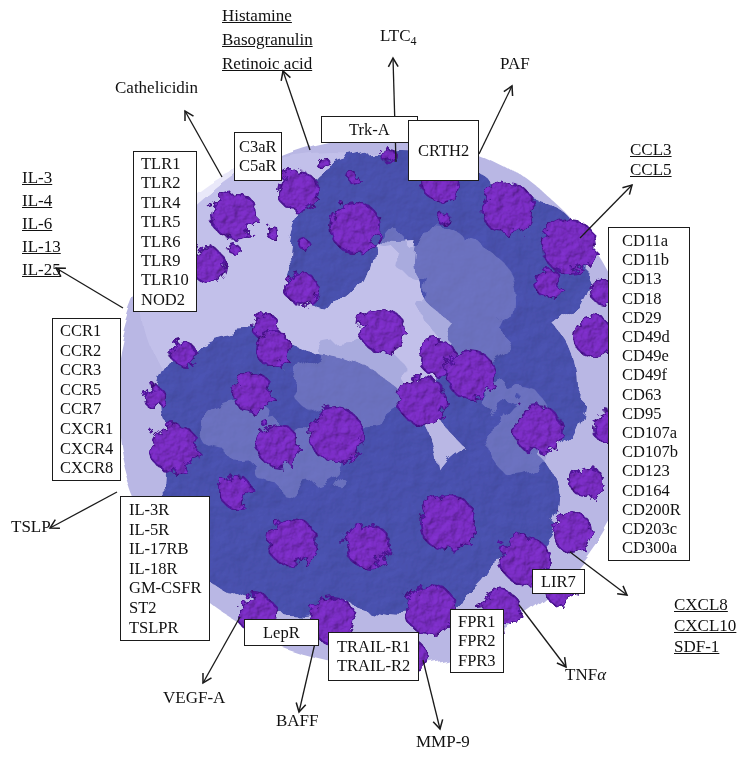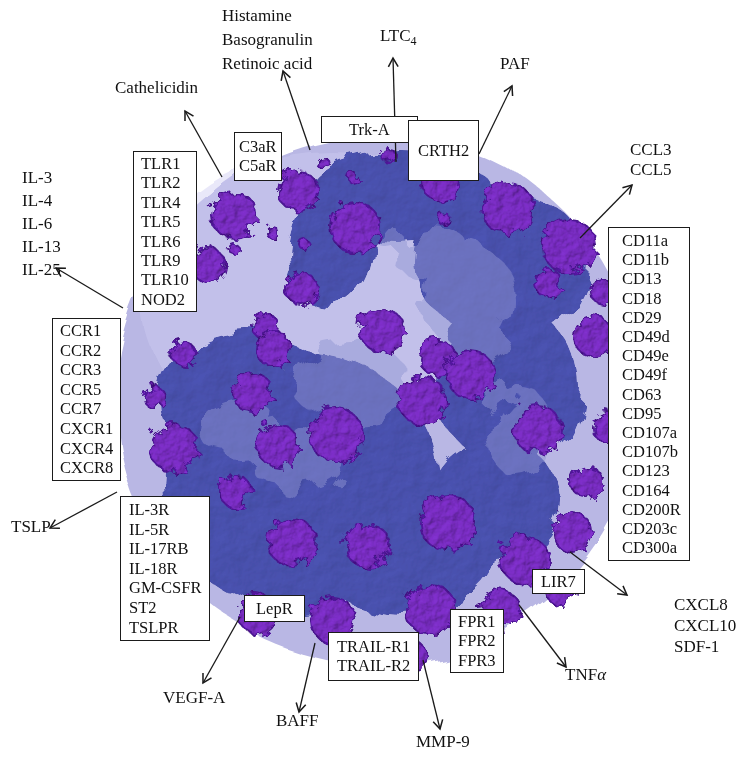--- a/index.html
+++ b/index.html
@@ -1,20 +1,20 @@
 <!DOCTYPE html>
 <html><head>
 <meta charset="utf-8">
 <style>
   html,body{margin:0;padding:0;background:#ffffff;}
   #fig{position:relative;width:745px;height:779px;background:#ffffff;overflow:hidden;
        font-family:"Liberation Serif","DejaVu Serif",serif;color:#111;}
   #cell-svg{position:absolute;left:0;top:0;}
   .lbl{position:absolute;font-size:17px;line-height:20px;white-space:nowrap;}
-  .lbl .line{white-space:nowrap;}
+  .lbl .line{white-space:nowrap;text-decoration:underline;}
   .box{position:absolute;background:#ffffff;border:1.3px solid #1b1b1b;
        padding:2px 7px;font-size:16.5px;line-height:19.4px;white-space:nowrap;}
   .box .line{white-space:nowrap;}
   .lh23 .line{line-height:23px;}
   .lh24 .line{line-height:24px;}
   .lh21 .line{line-height:21px;margin-left:44px;}
   .cdbox{line-height:19.2px;padding:3px 8px 3px 13px;}
   .trailbox{padding:4px 8px;}
   sub{font-size:12px;}
   .it{font-style:italic;}
@@ -247,21 +247,21 @@
   <div class="box" style="left:120px;top:496px;line-height:19.6px;padding:3px 8px">
     <div class="line">IL-3R</div>
     <div class="line">IL-5R</div>
     <div class="line">IL-17RB</div>
     <div class="line">IL-18R</div>
     <div class="line">GM-CSFR</div>
     <div class="line">ST2</div>
     <div class="line">TSLPR</div>
   </div>
 
-  <div class="box" style="left:244px;top:595px;padding:3px 11px">
+  <div class="box" style="left:244px;top:619px;padding:3px 18px">
     <div class="line">LepR</div>
   </div>
 
   <div class="box trailbox" style="left:328px;top:632px">
     <div class="line">TRAIL-R1</div>
     <div class="line">TRAIL-R2</div>
   </div>
 
   <div class="box" style="left:450px;top:609px">
     <div class="line">FPR1</div>

